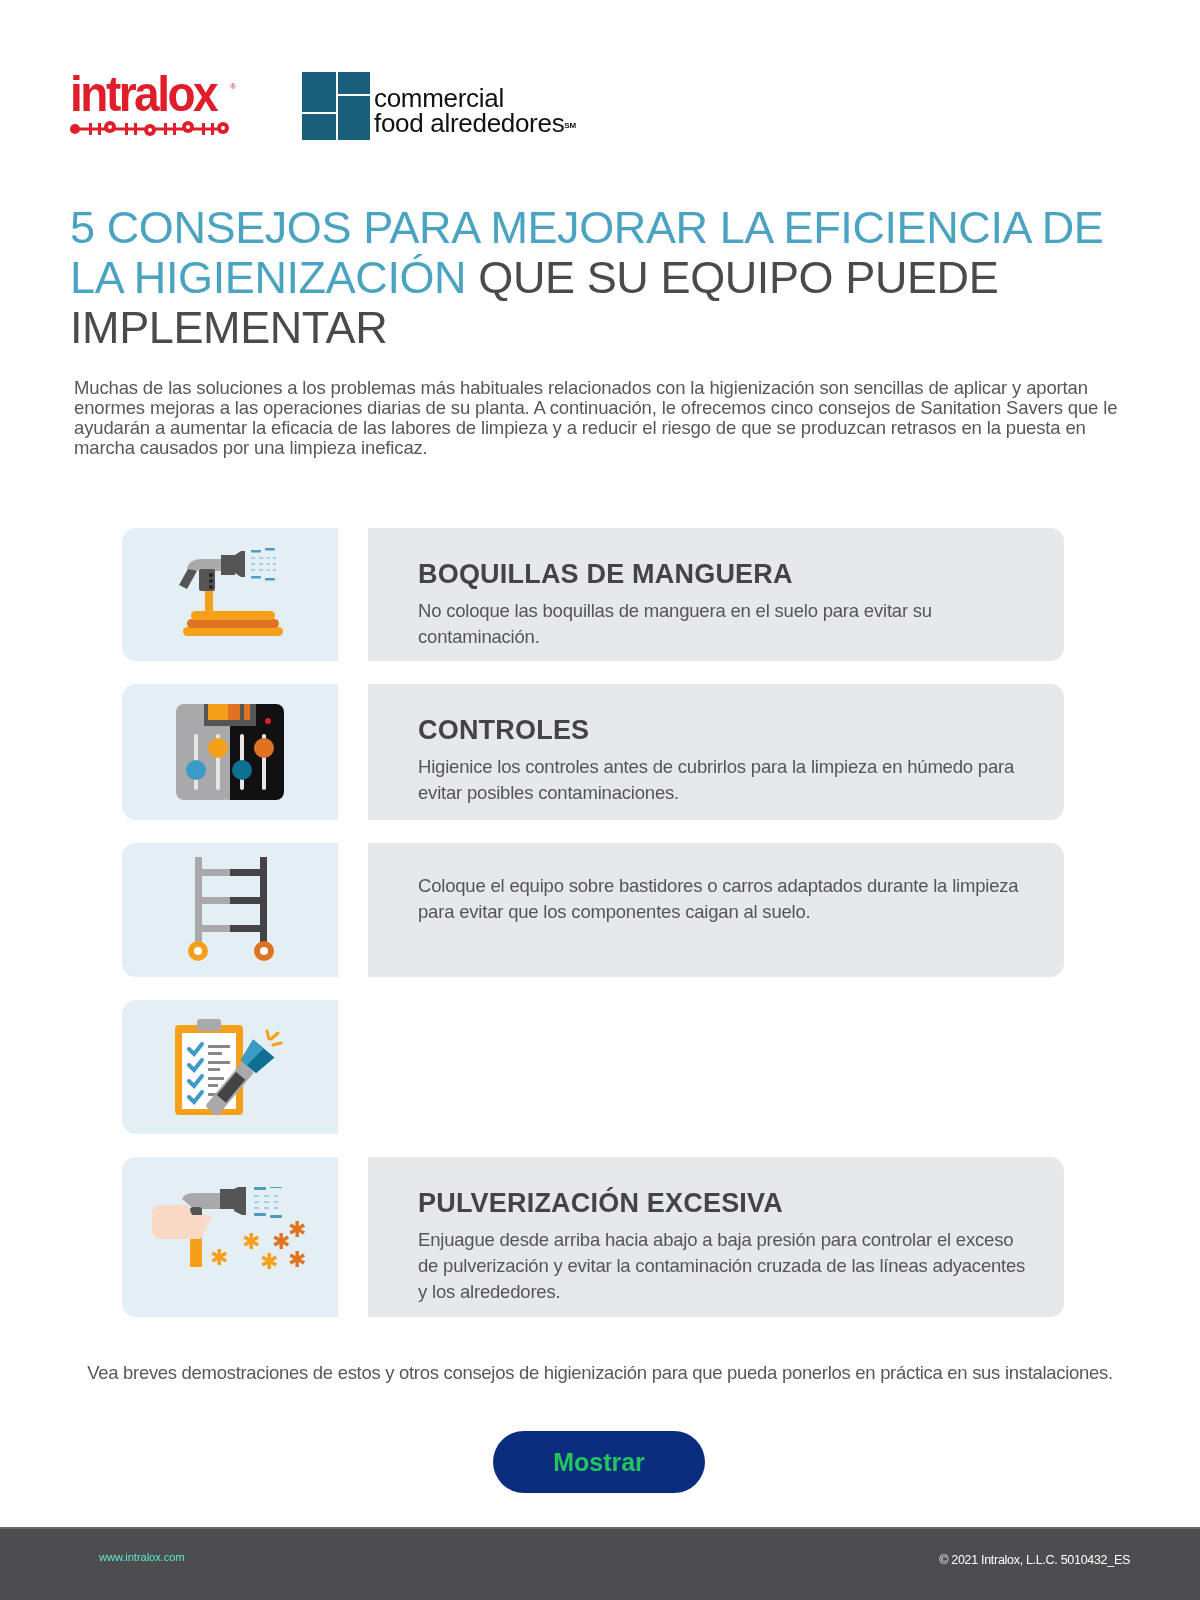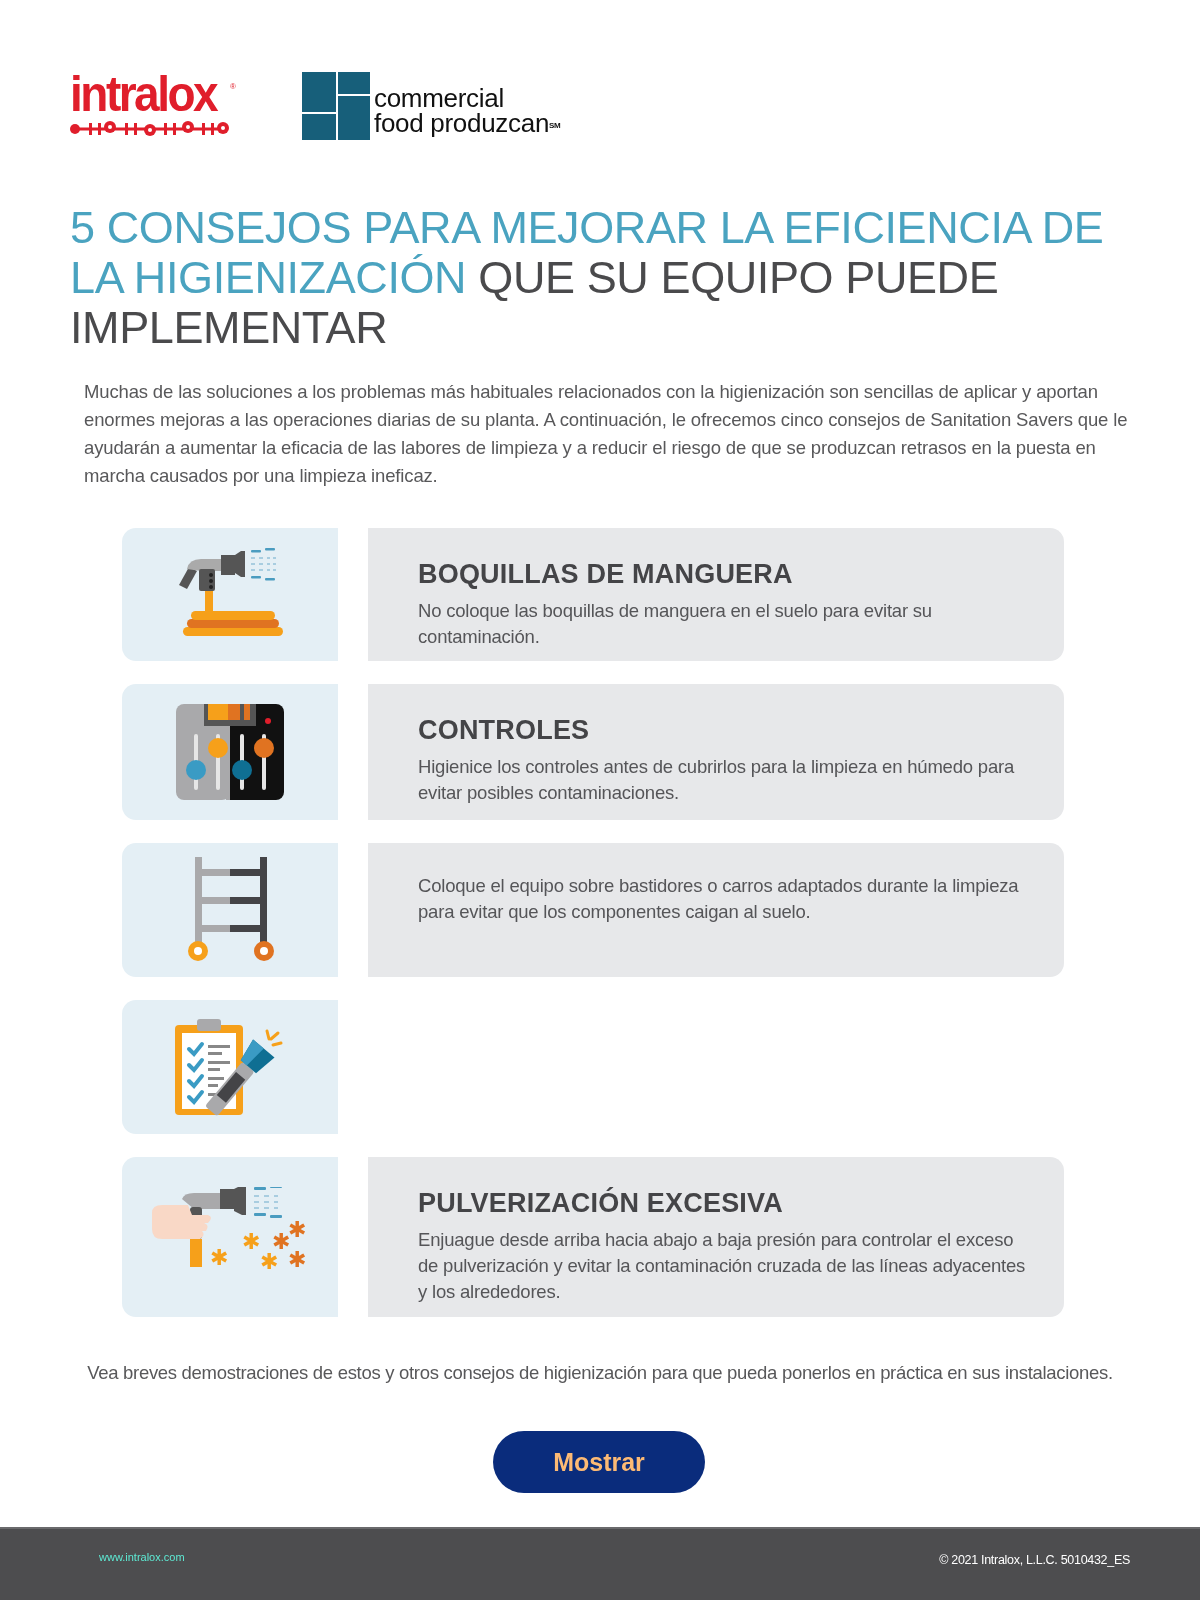--- a/index.html
+++ b/index.html
@@ -14,31 +14,31 @@
   .intralox-chain { position: absolute; left: 0; top: 50px; }
   .cfs-logo { position: absolute; left: 232px; top: 2px; width: 300px; height: 68px; }
   .cfs-mark { position: absolute; left: 0; top: 0; }
   .cfs-text { position: absolute; left: 72px; top: 14px; font-size: 26px; line-height: 25px; color: #111; letter-spacing: -0.3px; }
   .cfs-sm { font-size: 8px; vertical-align: top; position: relative; top: 2px; font-weight: 700; }
 
   .headline { position: absolute; left: 70px; top: 203px; width: 1070px; font-size: 45px; line-height: 50px; letter-spacing: -0.4px; }
   .headline .hl-bold { color: #4aa3c0; font-weight: 400; }
   .headline .hl-light { color: #4a4a4c; font-weight: 400; transform: scaleX(0.92); }
 
-  .intro { position: absolute; left: 84px; top: 378px; width: 1065px; font-size: 18.5px; line-height: 28px; color: #58585a; letter-spacing: -0.15px; }
+  .intro { position: absolute; left: 74px; top: 378px; width: 1065px; font-size: 18.5px; line-height: 20px; color: #58585a; letter-spacing: -0.15px; }
 
   .tips { position: absolute; left: 122px; top: 528px; width: 942px; }
   .tip { display: flex; margin-bottom: 23px; }
   .tip-icon { width: 216px; flex: 0 0 216px; background: #e4eff5; border-radius: 14px 0 0 14px; display: flex; align-items: center; justify-content: center; }
   .tip-body { flex: 1; margin-left: 30px; background: #e7e8ea; border-radius: 0 14px 14px 0; padding: 30px 30px 20px 50px; }
   .tip-title { font-weight: 700; font-size: 27px; color: #444447; letter-spacing: 0.2px; line-height: 32px; margin-bottom: 8px; }
   .tip-text { font-size: 18.5px; line-height: 26px; color: #555558; letter-spacing: -0.2px; }
 
   .cta-text { position: absolute; left: 70px; top: 1362px; width: 1060px; text-align: center; font-size: 18.5px; color: #58585a; letter-spacing: -0.3px; }
-  .cta-button { position: absolute; left: 493px; top: 1431px; width: 212px; height: 62px; background: #0a2c7c; border-radius: 31px; border: none; color: #fdba74; font-family: "Liberation Sans", sans-serif; font-weight: 700; font-size: 25px; cursor: pointer; }
+  .cta-button { position: absolute; left: 493px; top: 1431px; width: 212px; height: 62px; background: #0a2c7c; border-radius: 31px; border: none; color: #22c55e; font-family: "Liberation Sans", sans-serif; font-weight: 700; font-size: 25px; cursor: pointer; }
 
   .footer { position: absolute; left: 0; top: 1527px; width: 1200px; height: 73px; background: #4d4d4f; border-top: 2px solid #6a6a6c; }
   .footer-url { position: absolute; left: 71px; top: 22px; color: #5eead4; font-size: 11px; margin-left: 28px; }
   .footer-copy { position: absolute; right: 70px; top: 24px; color: #ffffff; font-size: 12.5px; letter-spacing: -0.3px; }
 </style>
 </head>
 <body>
 
 <div class="logos">
   <div class="intralox-logo">
@@ -71,21 +71,21 @@
   </div>
   <div class="cfs-logo">
     <svg class="cfs-mark" width="68" height="68" viewBox="0 0 68 68">
       <rect x="0" y="0" width="34" height="40" fill="#175f7a"></rect>
       <rect x="36" y="0" width="32" height="22" fill="#175f7a"></rect>
       <rect x="0" y="42" width="34" height="26" fill="#175f7a"></rect>
       <rect x="36" y="24" width="32" height="44" fill="#175f7a"></rect>
     </svg>
     <div class="cfs-text">
       <div>commercial</div>
-      <div><span>food produzcan</span><span class="cfs-sm">SM</span></div>
+      <div><span>food alrededores</span><span class="cfs-sm">SM</span></div>
     </div>
   </div>
 </div>
 
 <h1 class="headline">
   <span class="hl-bold">5 CONSEJOS PARA MEJORAR LA EFICIENCIA DE LA HIGIENIZACIÓN</span>
   <span class="hl-light">QUE SU EQUIPO PUEDE IMPLEMENTAR</span>
 </h1>
 
 <p class="intro">Muchas de las soluciones a los problemas más habituales relacionados con la higienización son sencillas de aplicar y aportan enormes mejoras a las operaciones diarias de su planta. A continuación, le ofrecemos cinco consejos de Sanitation Savers que le ayudarán a aumentar la eficacia de las labores de limpieza y a reducir el riesgo de que se produzcan retrasos en la puesta en marcha causados por una limpieza ineficaz.</p>

